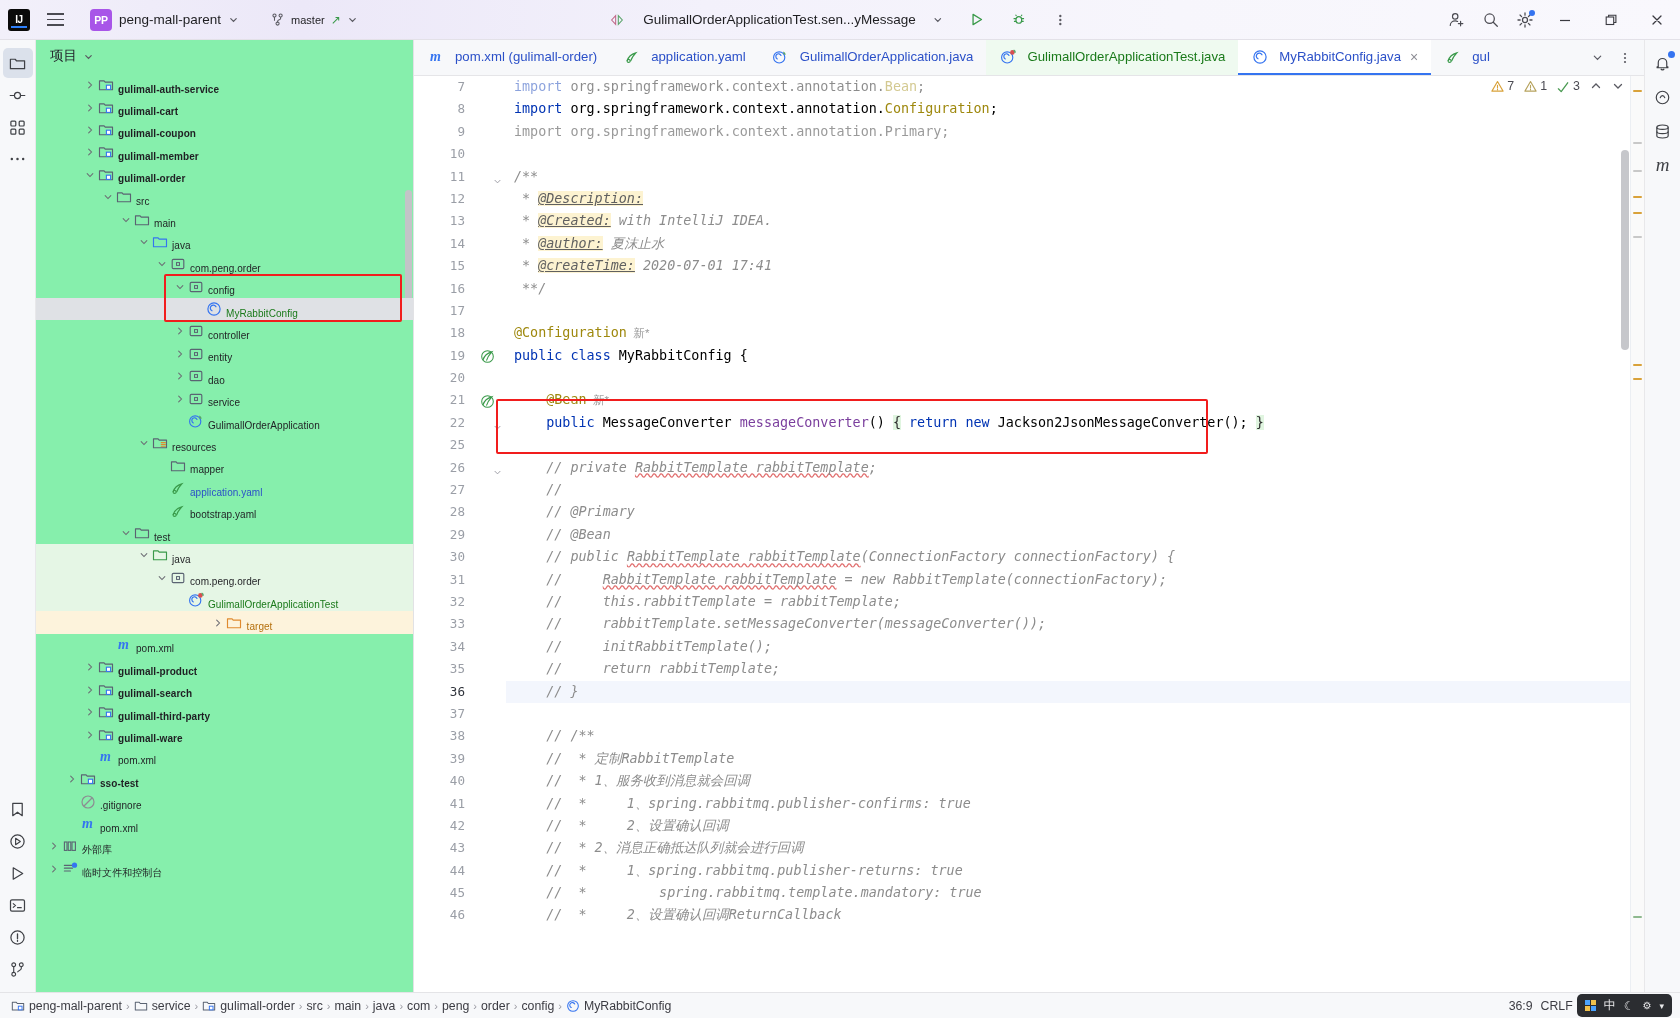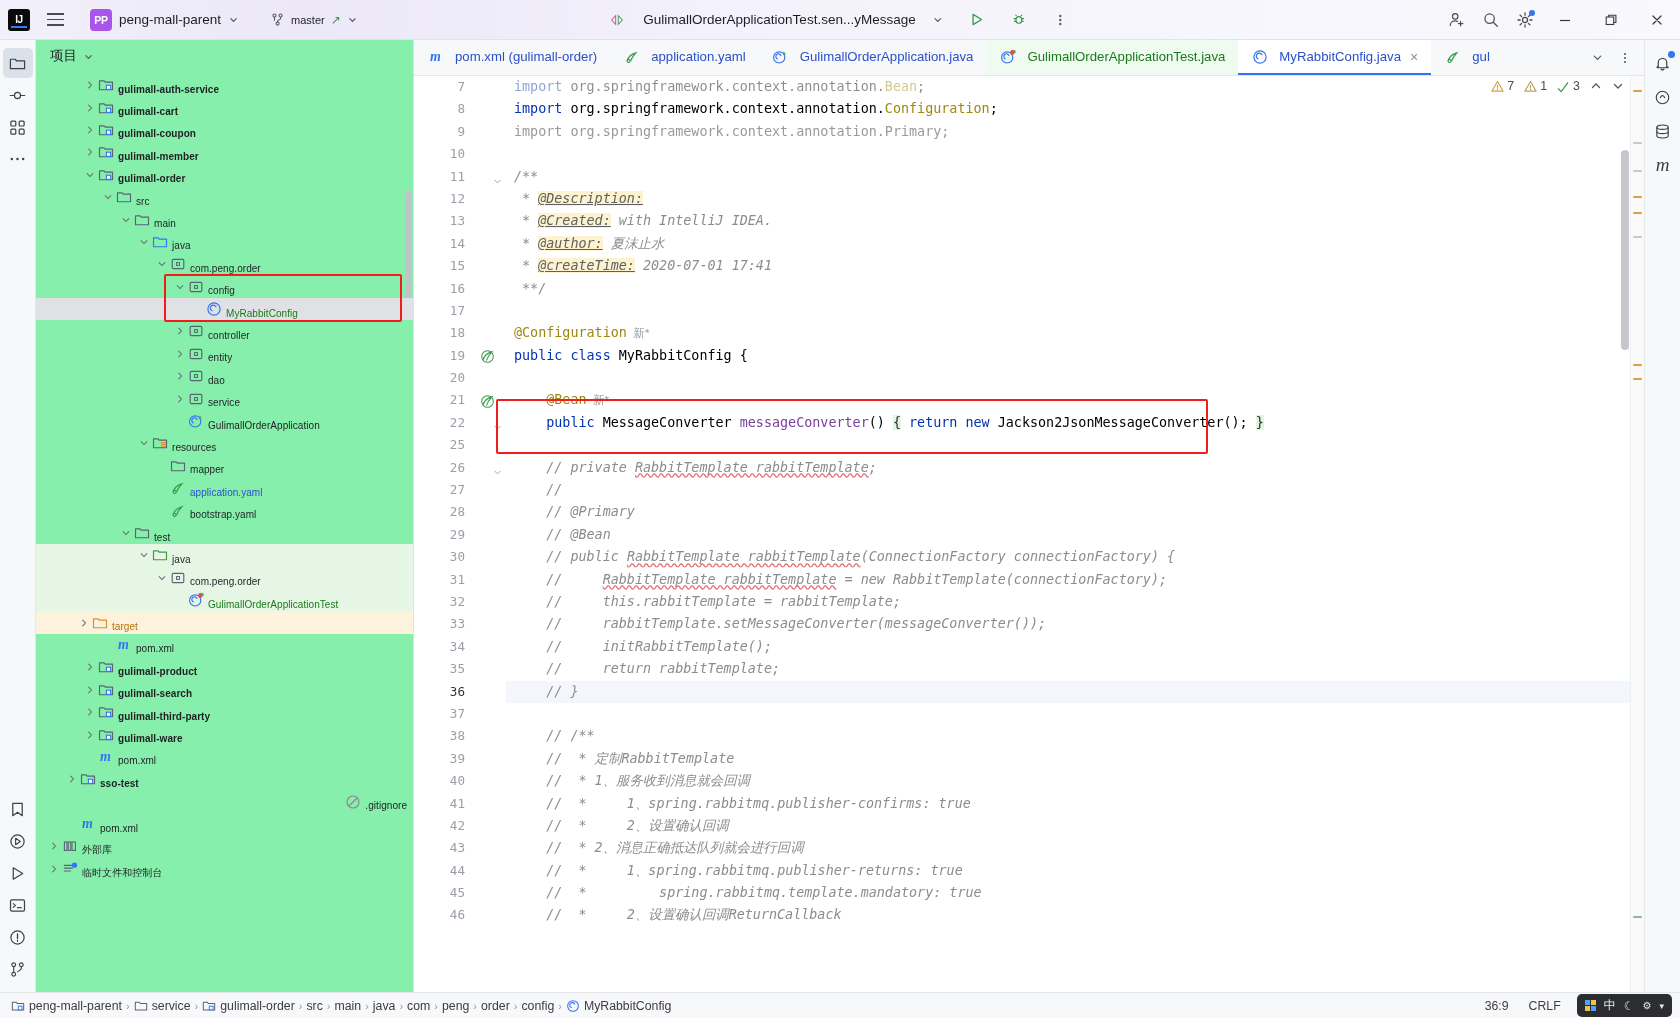--- a/index.html
+++ b/index.html
@@ -138,21 +138,21 @@
   .warnbar{position:absolute;right:20px;top:3px;display:flex;align-items:center;gap:10px;font-size:12.4px;z-index:25;background:transparent;}
   .wi{display:flex;align-items:center;gap:3px;color:#4a4a52;}
 
   
   .statusbar{
     height:26px;min-height:26px;background:#f7f8fa;border-top:1px solid #e4e4e7;
     display:flex;align-items:center;padding:0 8px;font-size:12.3px;color:#3c3c43;gap:3px;
   }
   .bcrumb{display:flex;align-items:center;gap:4px;cursor:pointer;padding:1px 3px;border-radius:3px;}
   .bsep{color:#9a9aa2;font-size:11px;margin:0 1px;}
-  .sb-right{margin-left:auto;display:flex;align-items:center;gap:12px;}
+  .sb-right{margin-left:auto;display:flex;align-items:center;}
   .sb-item{cursor:pointer;padding:1px 4px;border-radius:3px;}
   .ime{display:flex;align-items:center;gap:8px;background:#2b2d31;border-radius:5px;padding:3px 8px;color:#e8e8ea;font-size:12px;position:relative;}
   .ime .sq{display:inline-grid;grid-template-columns:1fr 1fr;gap:1px;}
   .ime .sq i{width:5px;height:5px;background:#4aa3ff;display:block;}
   .ime .sq i:nth-child(2){background:#f0c14b;}
   .ime .sq i:nth-child(3){background:#f0c14b;}
   .ime .sq i:nth-child(4){background:#4aa3ff;}
 </style>
 </head>
 <body>
@@ -639,21 +639,21 @@
             <span class="ticon">
               <svg width="16" height="16" viewBox="0 0 16 16">
                 <circle cx="7.2" cy="8.4" r="5.6" fill="none" stroke="#3574f0" stroke-width="1.15"></circle>
                 <path d="M9 6.4A2.7 2.7 0 105.3 9.9" fill="none" stroke="#3574f0" stroke-width="1.15" stroke-linecap="round"></path>
                 <circle cx="12.4" cy="3.4" r="2.3" fill="#d94f4f"></circle>
                 <path d="M13.6 1.1c1.3.6 1.6 1.7 1.2 2.7" stroke="#5aa469" stroke-width="1.5" fill="none"></path>
               </svg>
             </span>
             <span class="tlabel green">GulimallOrderApplicationTest</span>
           </div>
-          <div class="trow orange" style="padding-left: 40px;">
+          <div class="trow orange" style="padding-left: 40px; justify-content: center;">
             <span class="tw">
               <svg width="10" height="10" viewBox="0 0 12 12">
                 <path d="M4.4 2.6L7.8 6l-3.4 3.4" stroke="#6b6b73" stroke-width="1.25" fill="none" stroke-linecap="round"></path>
               </svg>
             </span>
             <span class="ticon">
               <svg width="16" height="16" viewBox="0 0 16 16">
                 <path d="M1.5 3.8h4.6l1.1 1.3h7.3v7.6H1.5z" fill="none" stroke="#e08a2e" stroke-width="1.15" stroke-linejoin="round"></path>
               </svg>
             </span>
@@ -736,21 +736,21 @@
               </svg>
             </span>
             <span class="ticon">
               <svg width="16" height="16" viewBox="0 0 16 16">
                 <path d="M1.5 3.8h4.6l1.1 1.3h7.3v7.6H1.5z" fill="none" stroke="#5a6372" stroke-width="1.15" stroke-linejoin="round"></path>
                 <rect x="8.4" y="8.2" width="4.2" height="4.2" fill="#fff" stroke="#3574f0" stroke-width="1.1"></rect>
               </svg>
             </span>
             <span class="tlabel bold">sso-test</span>
           </div>
-          <div class="trow" style="padding-left: 28px; justify-content: flex-end;">
+          <div class="trow" style="padding-left: 28px;">
             <span class="tw none"></span>
             <span class="ticon">
               <svg width="16" height="16" viewBox="0 0 16 16">
                 <circle cx="8" cy="8" r="6" fill="none" stroke="#8c8c92" stroke-width="1.2"></circle>
                 <path d="M4 12L12 4" stroke="#8c8c92" stroke-width="1.2"></path>
               </svg>
             </span>
             <span class="tlabel">.gitignore</span>
           </div>
           <div class="trow" style="padding-left: 28px;">

